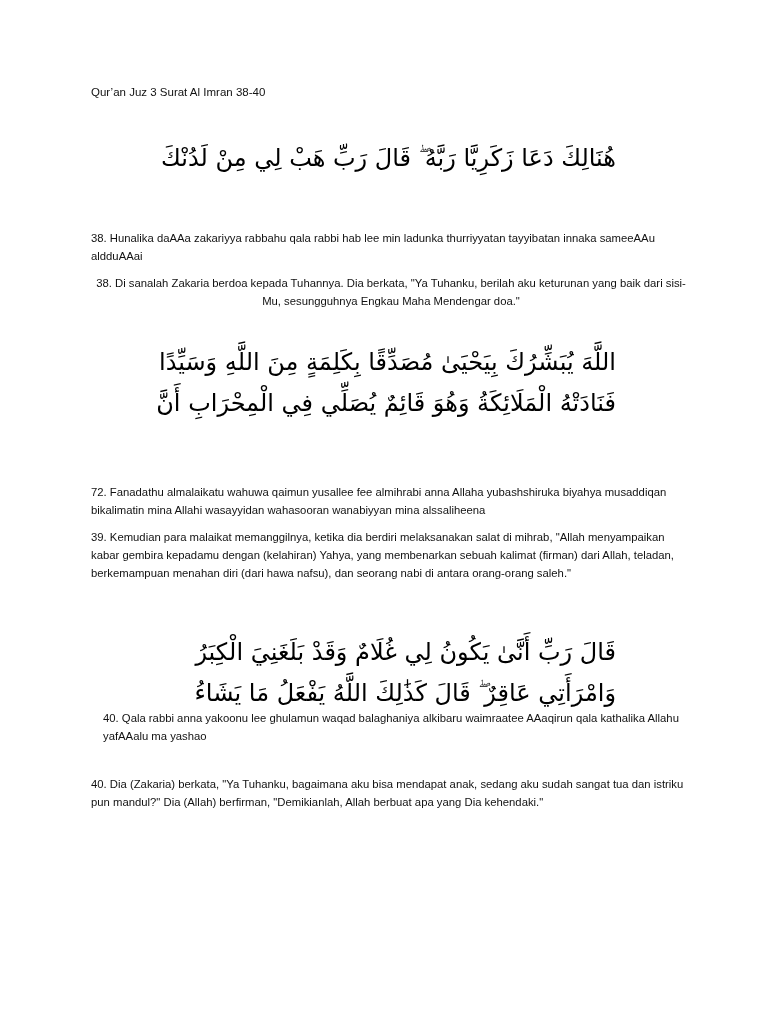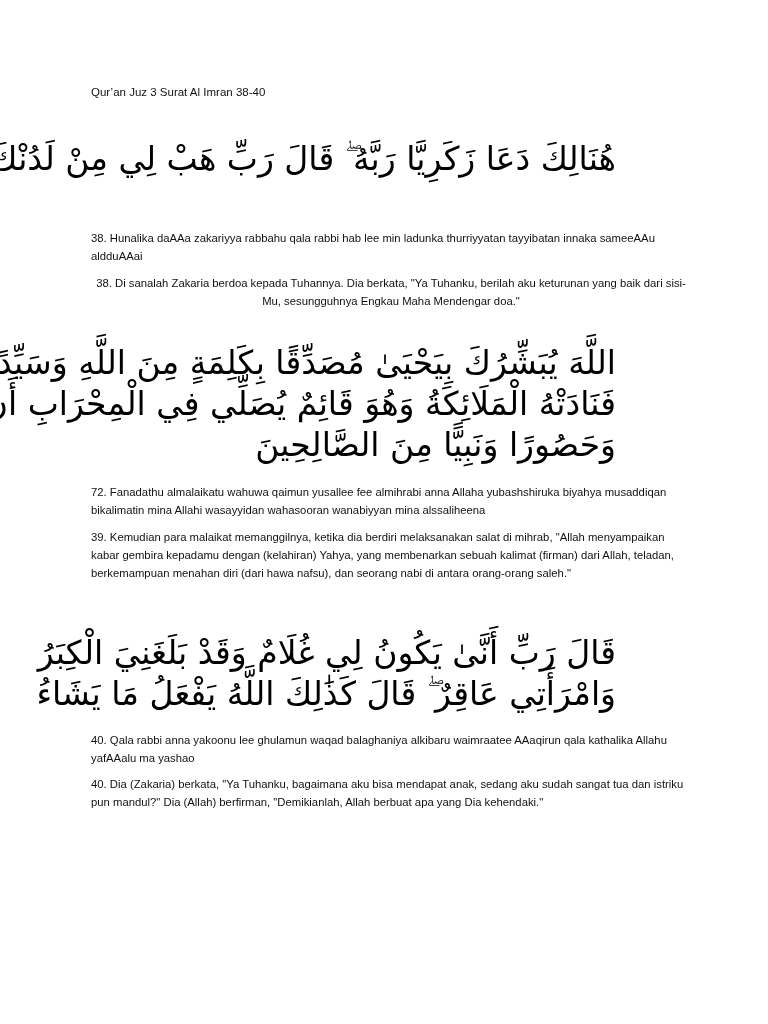--- a/index.html
+++ b/index.html
@@ -5,21 +5,21 @@
   html, body { margin: 0; padding: 0; background: #ffffff; }
   body { width: 768px; height: 1024px; position: relative; overflow: hidden; color: #111; }
   .page { position: absolute; left: 0; top: 0; width: 768px; height: 1024px; background: #fff; text-decoration: underline; }
   .title {
     position: absolute; left: 91px; top: 86px;
     font-family: "Liberation Sans", sans-serif; font-size: 11.5px; color: #111;
   }
   .arabic {
     position: absolute; left: 88px; width: 528px;
     direction: rtl; text-align: right;
-    font-family: "DejaVu Sans", sans-serif; font-size: 33px; line-height: 41px; color: #000;
+    font-family: "DejaVu Sans", sans-serif; font-size: 24px; line-height: 41px; color: #000;
   }
   .arabic .line { display: block; white-space: nowrap; }
   .para {
     position: absolute; left: 91px; width: 600px;
     font-family: "Liberation Sans", sans-serif; font-size: 11.3px; line-height: 18px; color: #111;
   }
 </style>
 </head>
 <body>
 
@@ -28,24 +28,23 @@
 
   <div class="arabic" style="top:138px;">
     <span class="line">هُنَالِكَ دَعَا زَكَرِيَّا رَبَّهُ ۖ قَالَ رَبِّ هَبْ لِي مِنْ لَدُنْكَ</span>
   </div>
   <div class="para" style="top:229px;">38. Hunalika daAAa zakariyya rabbahu qala rabbi hab lee min ladunka thurriyyatan tayyibatan innaka sameeAAu aldduAAai</div>
   <div class="para" style="top:274px;text-align:center;">38. Di sanalah Zakaria berdoa kepada Tuhannya. Dia berkata, "Ya Tuhanku, berilah aku keturunan yang baik dari sisi-Mu, sesungguhnya Engkau Maha Mendengar doa."</div>
 
   <div class="arabic" style="top:342px;">
     <span class="line">اللَّهَ يُبَشِّرُكَ بِيَحْيَىٰ مُصَدِّقًا بِكَلِمَةٍ مِنَ اللَّهِ وَسَيِّدًا</span>
     <span class="line">فَنَادَتْهُ الْمَلَائِكَةُ وَهُوَ قَائِمٌ يُصَلِّي فِي الْمِحْرَابِ أَنَّ</span>
-    <span class="line">وَحَصُورًا وَنَبِيًّا مِنَ الصَّالِحِينَ</span>
   </div>
   <div class="para" style="top:483px;">72. Fanadathu almalaikatu wahuwa qaimun yusallee fee almihrabi anna Allaha yubashshiruka biyahya musaddiqan bikalimatin mina Allahi wasayyidan wahasooran wanabiyyan mina alssaliheena</div>
   <div class="para" style="top:528px;">39. Kemudian para malaikat memanggilnya, ketika dia berdiri melaksanakan salat di mihrab, "Allah menyampaikan kabar gembira kepadamu dengan (kelahiran) Yahya, yang membenarkan sebuah kalimat (firman) dari Allah, teladan, berkemampuan menahan diri (dari hawa nafsu), dan seorang nabi di antara orang-orang saleh."</div>
 
   <div class="arabic" style="top:632px;text-align:right;">
     <span class="line">قَالَ رَبِّ أَنَّىٰ يَكُونُ لِي غُلَامٌ وَقَدْ بَلَغَنِيَ الْكِبَرُ</span>
     <span class="line">وَامْرَأَتِي عَاقِرٌ ۖ قَالَ كَذَٰلِكَ اللَّهُ يَفْعَلُ مَا يَشَاءُ</span>
   </div>
-  <div class="para" style="top:731px;">40. Qala rabbi anna yakoonu lee ghulamun waqad balaghaniya alkibaru waimraatee AAaqirun qala kathalika Allahu yafAAalu ma yashao</div>
+  <div class="para" style="top:709px;margin-left:12px;">40. Qala rabbi anna yakoonu lee ghulamun waqad balaghaniya alkibaru waimraatee AAaqirun qala kathalika Allahu yafAAalu ma yashao</div>
   <div class="para" style="top:775px;">40. Dia (Zakaria) berkata, "Ya Tuhanku, bagaimana aku bisa mendapat anak, sedang aku sudah sangat tua dan istriku pun mandul?" Dia (Allah) berfirman, "Demikianlah, Allah berbuat apa yang Dia kehendaki."</div>
 </div>
 
 </body></html>

